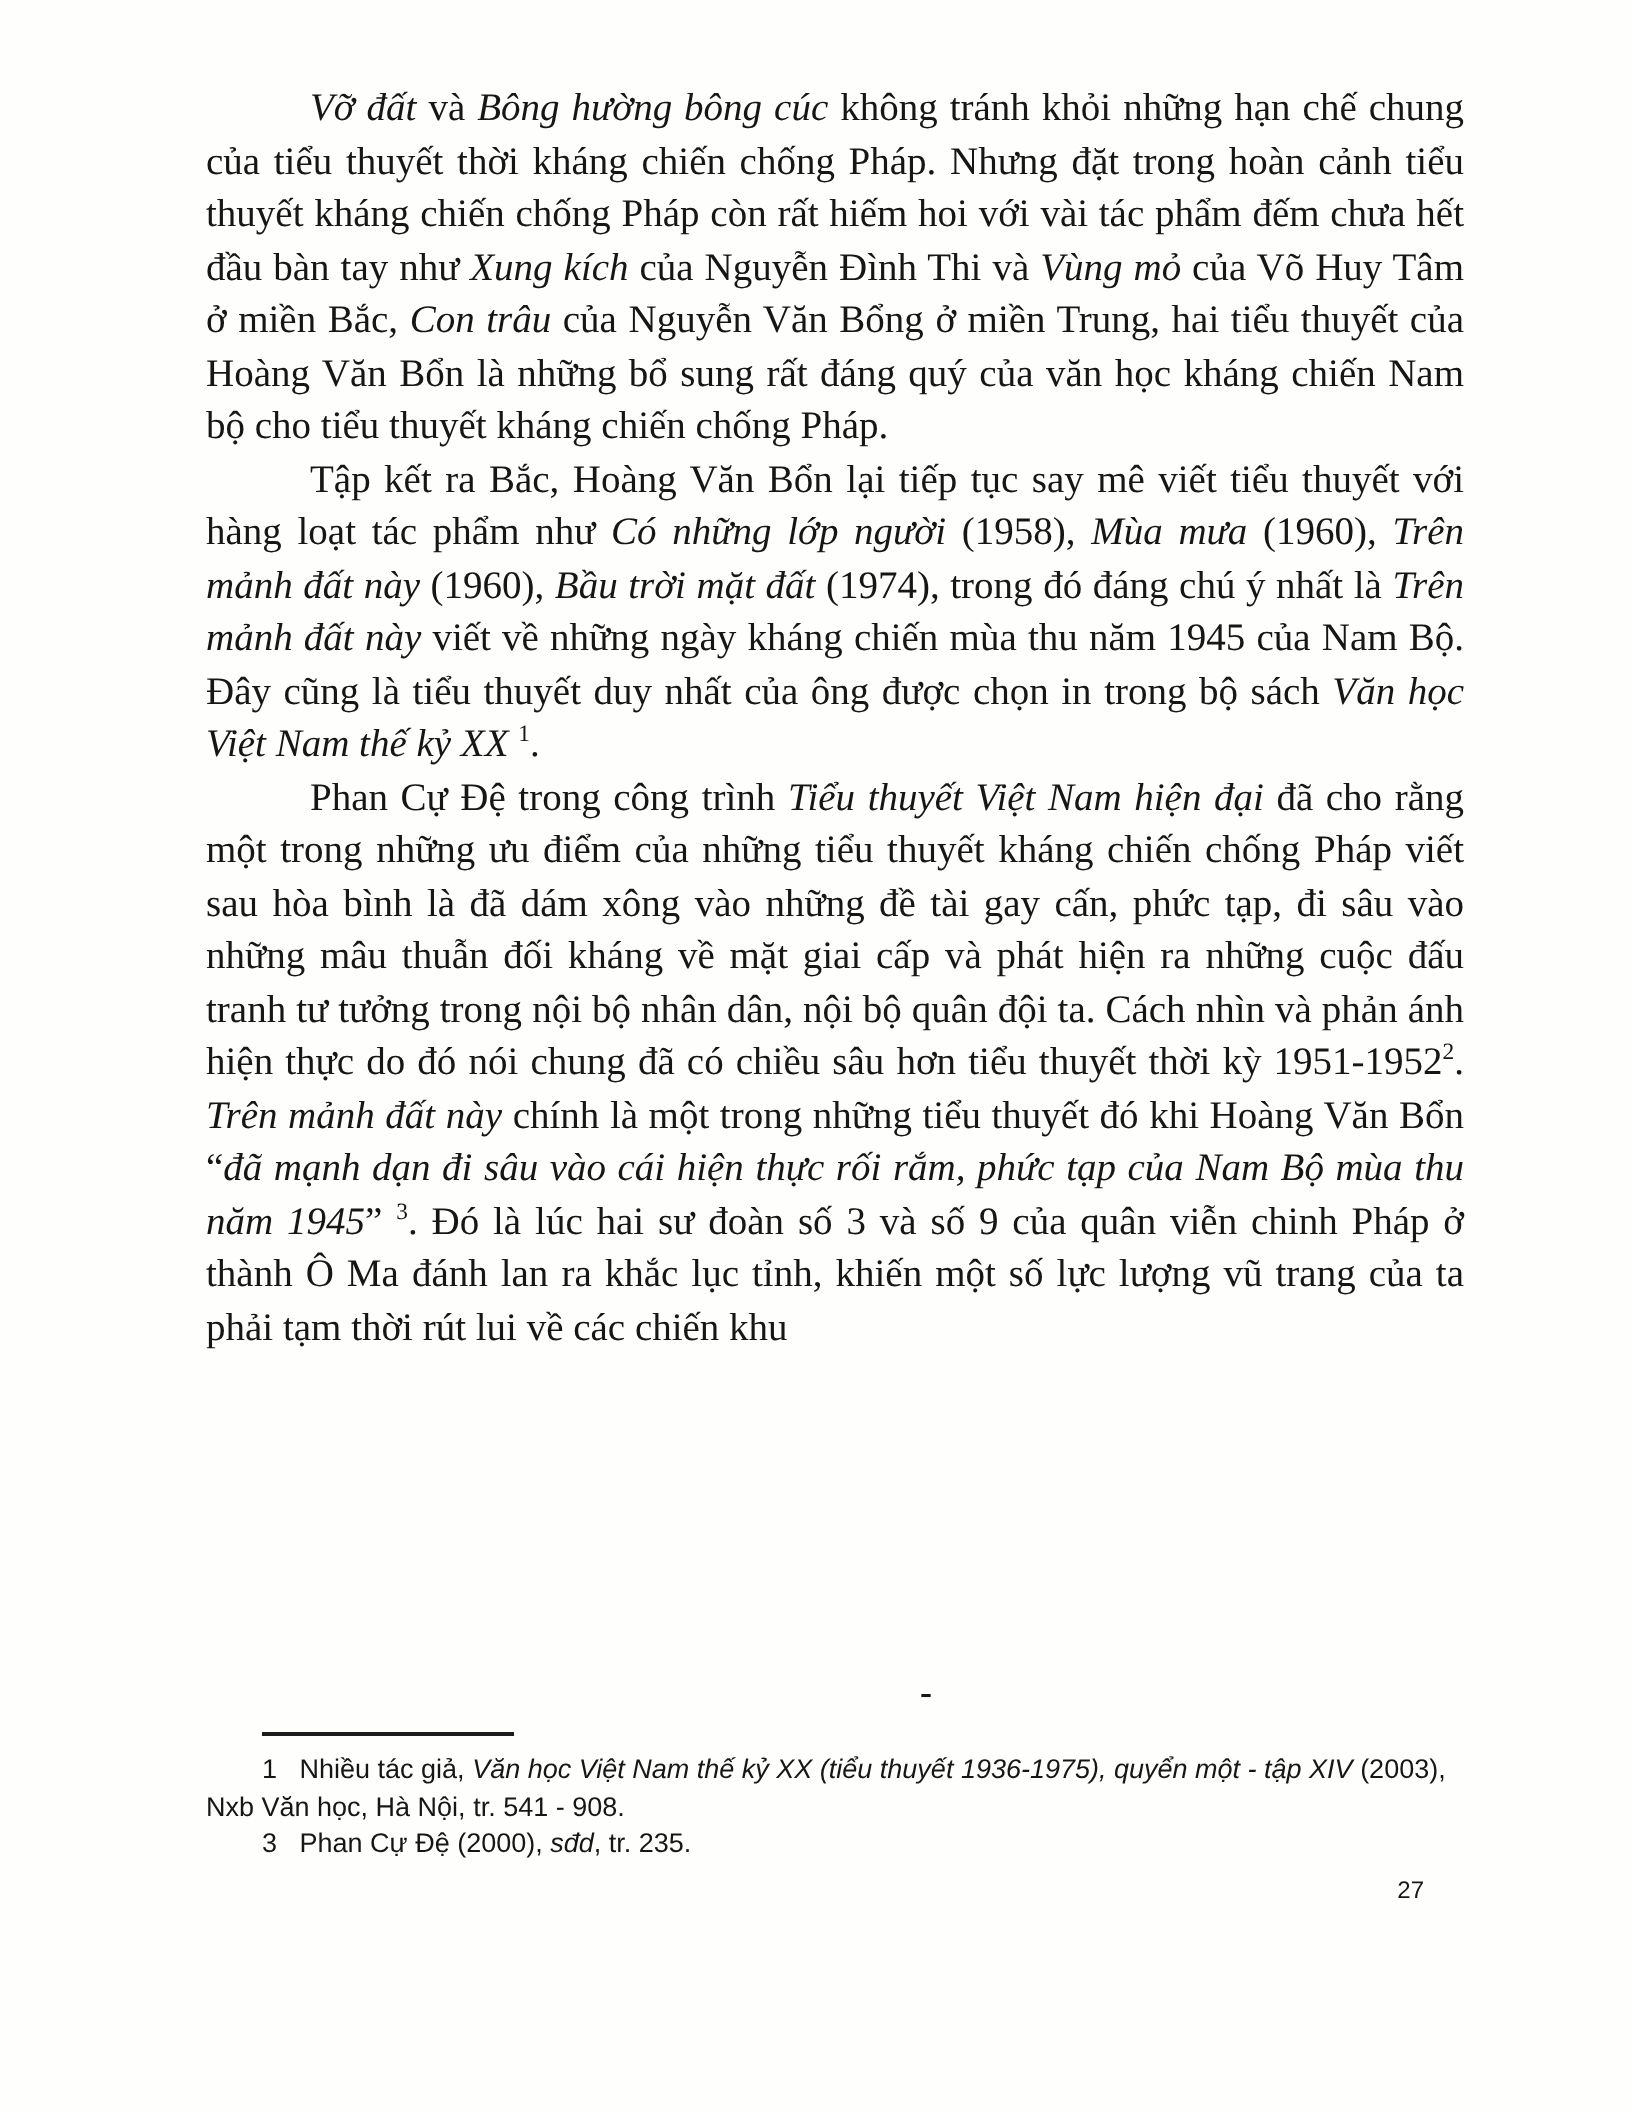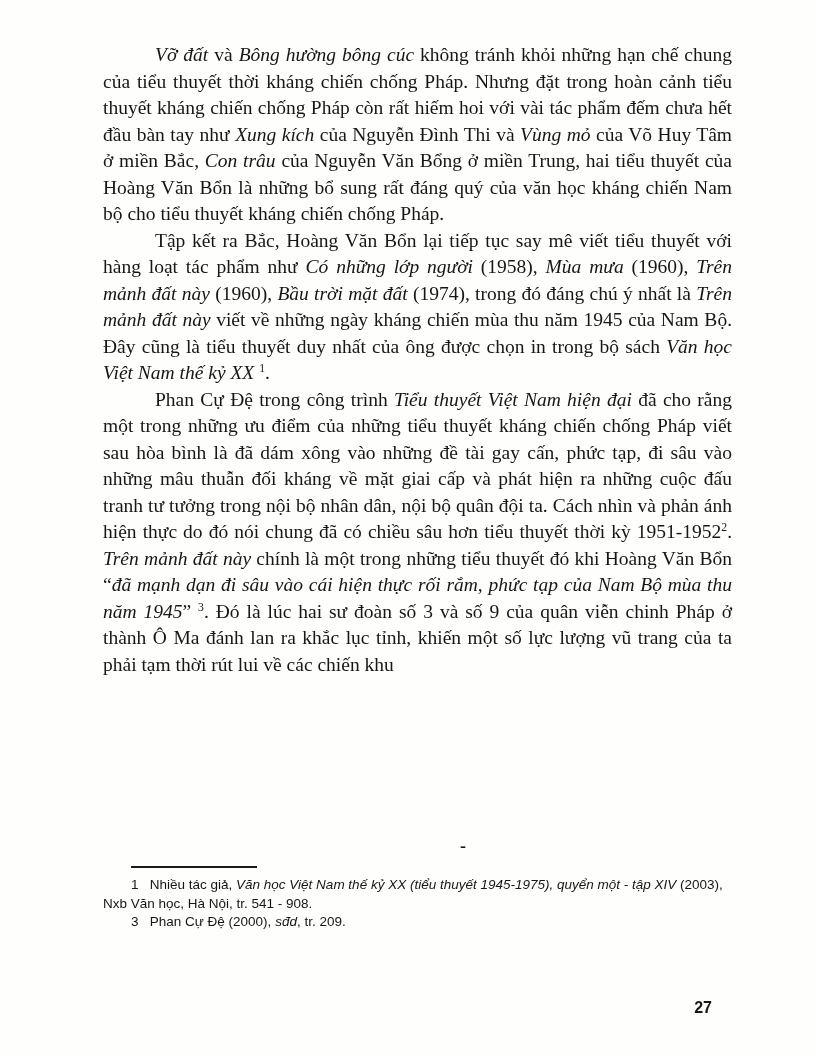--- a/index.html
+++ b/index.html
@@ -58,43 +58,43 @@
     font-size: 13.5px;
     line-height: 18.5px;
     text-align: left;
   }
   .footnotes p {
     margin: 0;
     text-indent: 28px;
   }
   .page-number {
     position: absolute;
-    top: 999px;
+    top: 938px;
     right: 104px;
     font-family: "Liberation Sans", "DejaVu Sans", sans-serif;
-    font-size: 16px;
-    font-weight: bold;
+    font-size: 12px;
+    font-weight: normal;
   }
   .it { font-style: italic; }
 </style>
 </head>
 <body>
 
 <div class="page">
 
   <div class="body-text">
       <p><span class="it">Vỡ đất</span><span> và </span><span class="it">Bông hường bông cúc</span><span> không tránh khỏi những hạn chế chung của tiểu thuyết thời kháng chiến chống Pháp. Nhưng đặt trong hoàn cảnh tiểu thuyết kháng chiến chống Pháp còn rất hiếm hoi với vài tác phẩm đếm chưa hết đầu bàn tay như </span><span class="it">Xung kích</span><span> của Nguyễn Đình Thi và </span><span class="it">Vùng mỏ</span><span> của Võ Huy Tâm ở miền Bắc, </span><span class="it">Con trâu</span><span> của Nguyễn Văn Bổng ở miền Trung, hai tiểu thuyết của Hoàng Văn Bổn là những bổ sung rất đáng quý của văn học kháng chiến Nam bộ cho tiểu thuyết kháng chiến chống Pháp.</span></p>
       <p><span>Tập kết ra Bắc, Hoàng Văn Bổn lại tiếp tục say mê viết tiểu thuyết với hàng loạt tác phẩm như </span><span class="it">Có những lớp người</span><span> (1958), </span><span class="it">Mùa mưa</span><span> (1960), </span><span class="it">Trên mảnh đất này</span><span> (1960), </span><span class="it">Bầu trời mặt đất</span><span> (1974), trong đó đáng chú ý nhất là </span><span class="it">Trên mảnh đất này</span><span> viết về những ngày kháng chiến mùa thu năm 1945 của Nam Bộ. Đây cũng là tiểu thuyết duy nhất của ông được chọn in trong bộ sách </span><span class="it">Văn học Việt Nam thế kỷ XX</span><span> </span><sup>1</sup><span>.</span></p>
       <p><span>Phan Cự Đệ trong công trình </span><span class="it">Tiểu thuyết Việt Nam hiện đại</span><span> đã cho rằng một trong những ưu điểm của những tiểu thuyết kháng chiến chống Pháp viết sau hòa bình là đã dám xông vào những đề tài gay cấn, phức tạp, đi sâu vào những mâu thuẫn đối kháng về mặt giai cấp và phát hiện ra những cuộc đấu tranh tư tưởng trong nội bộ nhân dân, nội bộ quân đội ta. Cách nhìn và phản ánh hiện thực do đó nói chung đã có chiều sâu hơn tiểu thuyết thời kỳ 1951-1952</span><sup>2</sup><span>. </span><span class="it">Trên mảnh đất này</span><span> chính là một trong những tiểu thuyết đó khi Hoàng Văn Bổn “</span><span class="it">đã mạnh dạn đi sâu vào cái hiện thực rối rắm, phức tạp của Nam Bộ mùa thu năm 1945</span><span>” </span><sup>3</sup><span>. Đó là lúc hai sư đoàn số 3 và số 9 của quân viễn chinh Pháp ở thành Ô Ma đánh lan ra khắc lục tỉnh, khiến một số lực lượng vũ trang của ta phải tạm thời rút lui về các chiến khu</span></p>
     </div>
 
   <div class="center-dash">-</div>
 
   <div class="footnote-separator"></div>
 
   <div class="footnotes">
-      <p><span>1&nbsp;&nbsp;&nbsp;Nhiều tác giả, </span><span class="it">Văn học Việt Nam thế kỷ XX (tiểu thuyết 1945-1975), quyển một - tập XIV</span><span> (2003), Nxb Văn học, Hà Nội, tr. 541 - 908.</span></p>
-      <p><span>3&nbsp;&nbsp;&nbsp;Phan Cự Đệ (2000), </span><span class="it">sđd</span><span>, tr. 209.</span></p>
+      <p><span>1&nbsp;&nbsp;&nbsp;Nhiều tác giả, </span><span class="it">Văn học Việt Nam thế kỷ XX (tiểu thuyết 1936-1975), quyển một - tập XIV</span><span> (2003), Nxb Văn học, Hà Nội, tr. 541 - 908.</span></p>
+      <p><span>3&nbsp;&nbsp;&nbsp;Phan Cự Đệ (2000), </span><span class="it">sđd</span><span>, tr. 235.</span></p>
     </div>
 
   <div class="page-number">27</div>
 
 </div>
 
 </body></html>

